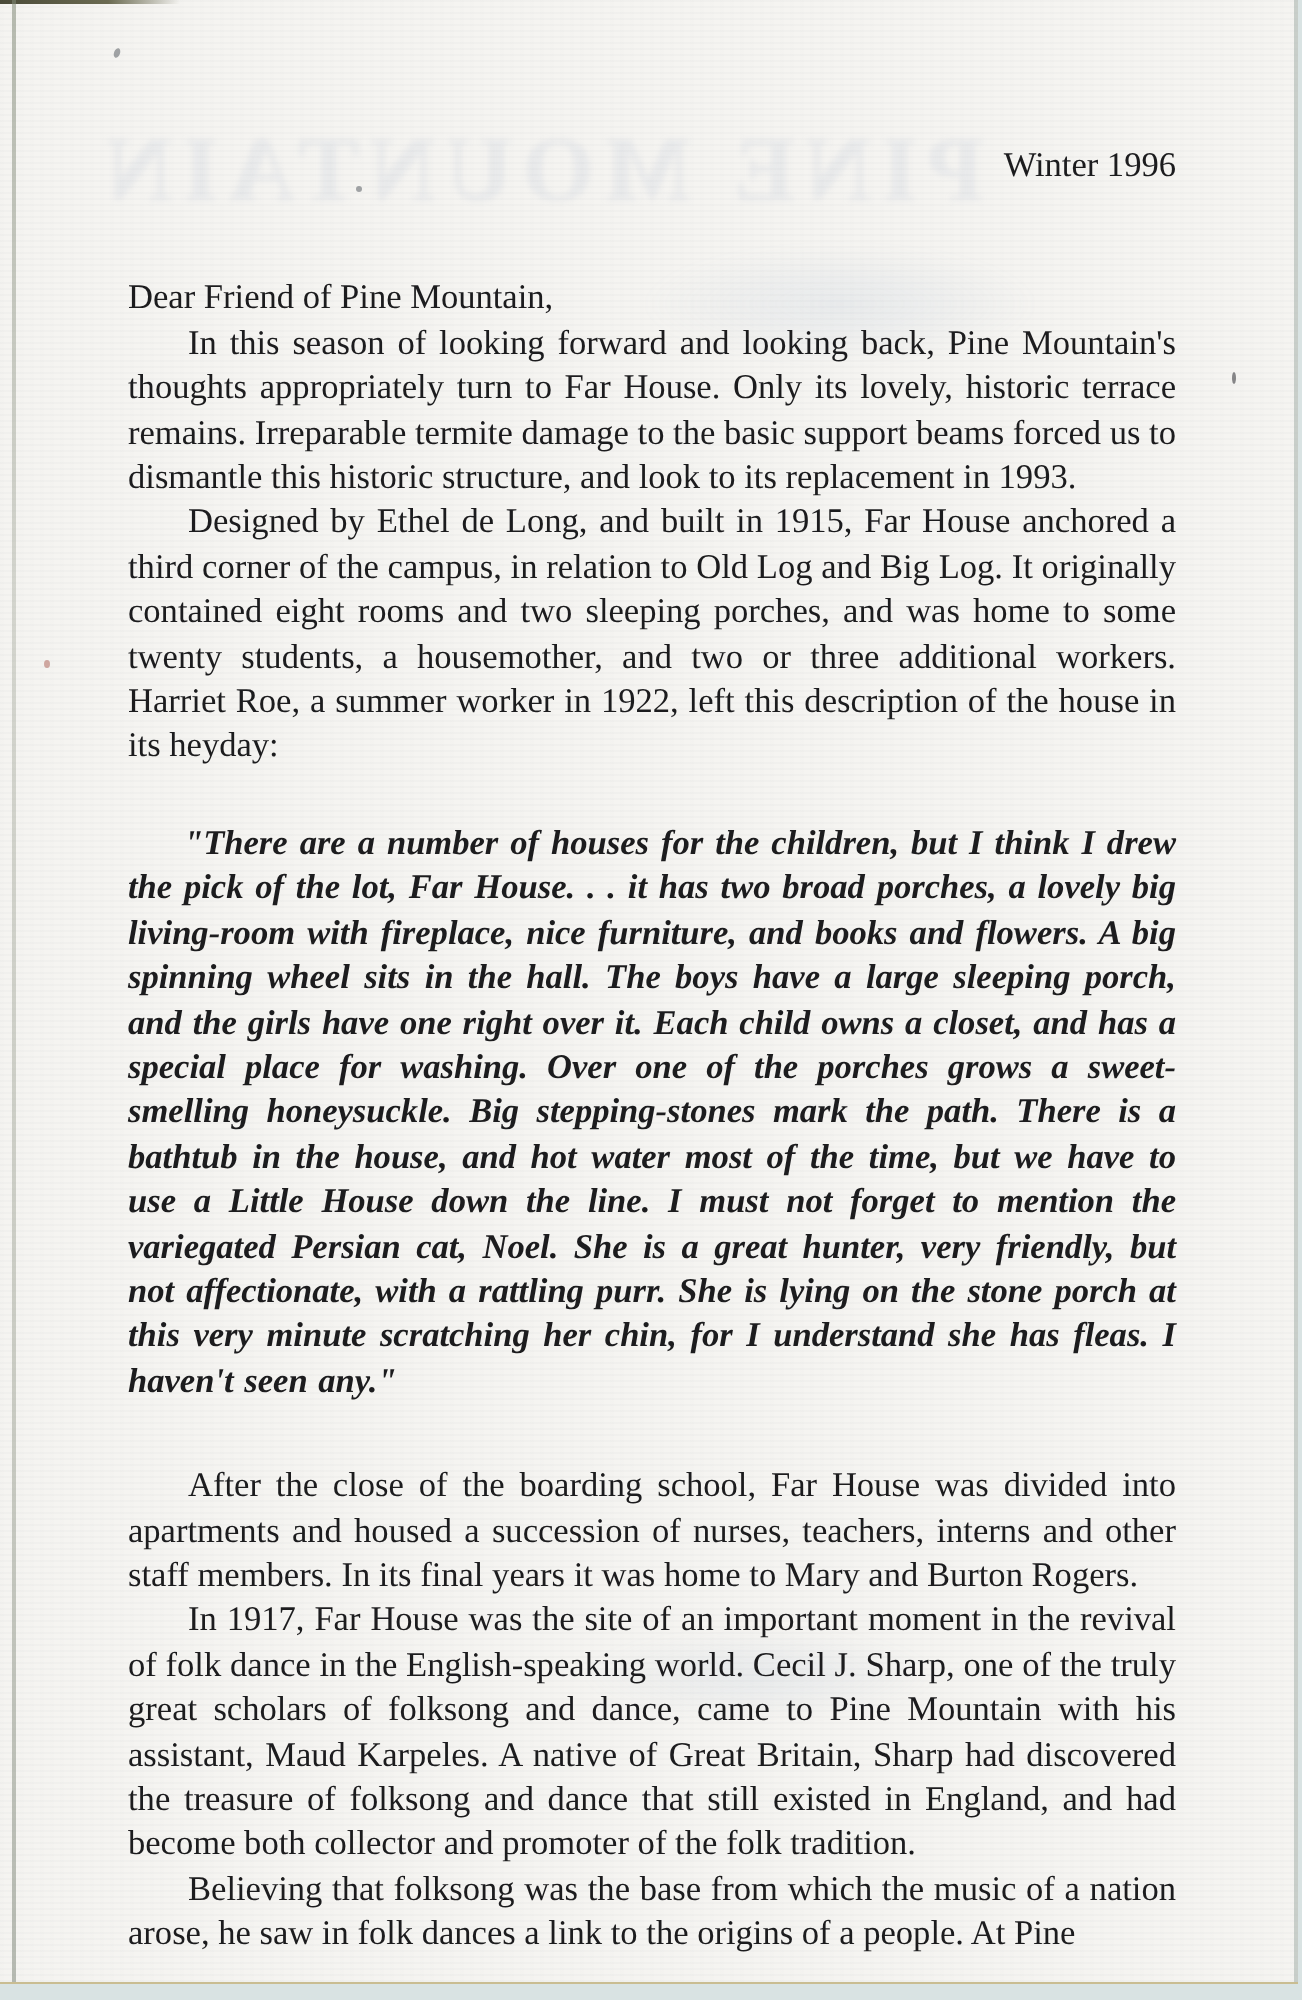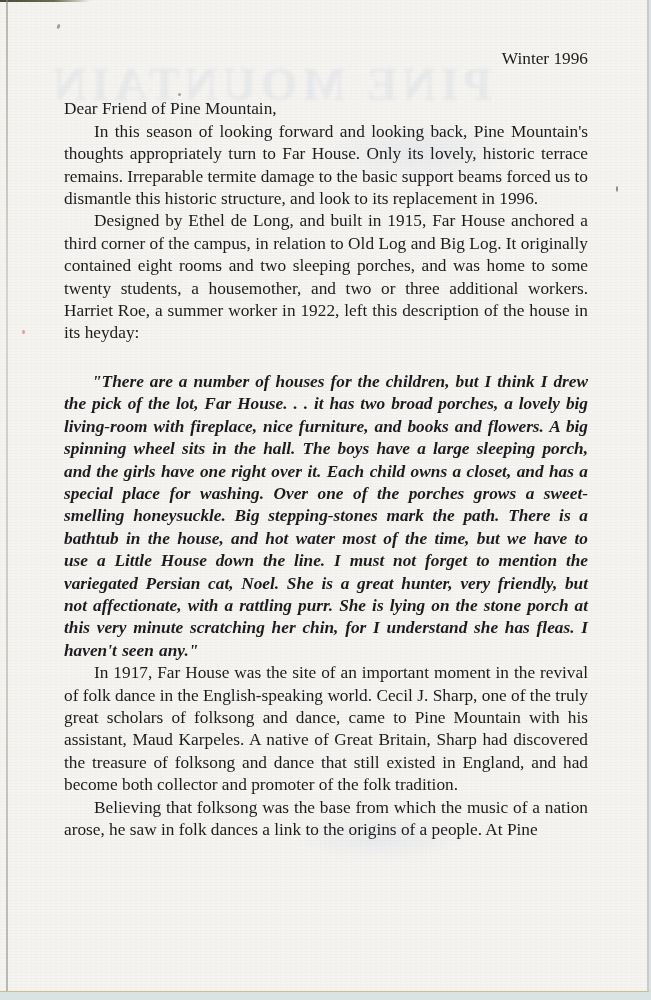--- a/index.html
+++ b/index.html
@@ -105,25 +105,25 @@
   .content {
     position: absolute;
     left: 64px;
     top: 0;
     width: 524px;
     color: #1c1c1e;
     font-size: 17.3px;
     line-height: 22.4px;
   }
   .date-line {
-    padding-top: 48px;
+    padding-top: 72px;
     text-align: right;
   }
   .salutation {
-    margin: 28px 0 0 0;
+    margin: 44px 0 0 0;
   }
   .para {
     margin: 0;
     text-align: justify;
     text-indent: 30px;
   }
   .quote {
     margin: 26px 0 0 0;
     text-align: justify;
     text-indent: 28px;
@@ -151,25 +151,26 @@
   <span class="speck speck-b"></span>
   <span class="speck speck-c"></span>
   <span class="speck speck-d"></span>
 
   <div class="content">
 
     <div class="date-line">Winter 1996</div>
 
     <p class="salutation">Dear Friend of Pine Mountain,</p>
 
-    <p class="para">In this season of looking forward and looking back, Pine Mountain's thoughts appropriately turn to Far House. Only its lovely, historic terrace remains. Irreparable termite damage to the basic support beams forced us to dismantle this historic structure, and look to its replacement in 1996.</p>
+    <p class="para">In this season of looking forward and looking back, Pine Mountain's thoughts appropriately turn to Far House. Only its lovely, historic terrace remains. Irreparable termite damage to the basic support beams forced us to dismantle this historic structure, and look to its replacement in 1993.</p>
 
     <p class="para">Designed by Ethel de Long, and built in 1915, Far House anchored a third corner of the campus, in relation to Old Log and Big Log. It originally contained eight rooms and two sleeping porches, and was home to some twenty students, a housemother, and two or three additional workers. Harriet Roe, a summer worker in 1922, left this description of the house in its heyday:</p>
 
     <p class="quote">"There are a number of houses for the children, but I think I drew the pick of the lot, Far House. . . it has two broad porches, a lovely big living-room with fireplace, nice furniture, and books and flowers. A big spinning wheel sits in the hall. The boys have a large sleeping porch, and the girls have one right over it. Each child owns a closet, and has a special place for washing. Over one of the porches grows a sweet-smelling honeysuckle. Big stepping-stones mark the path. There is a bathtub in the house, and hot water most of the time, but we have to use a Little House down the line. I must not forget to mention the variegated Persian cat, Noel. She is a great hunter, very friendly, but not affectionate, with a rattling purr. She is lying on the stone porch at this very minute scratching her chin, for I understand she has fleas. I haven't seen any."</p>
 
+    <p class="para para-after">After the close of the boarding school, Far House was divided into apartments and housed a succession of nurses, teachers, interns and other staff members. In its final years it was home to Mary and Burton Rogers.</p>
 
     <p class="para para-1917">In 1917, Far House was the site of an important moment in the revival of folk dance in the English-speaking world. Cecil J. Sharp, one of the truly great scholars of folksong and dance, came to Pine Mountain with his assistant, Maud Karpeles. A native of Great Britain, Sharp had discovered the treasure of folksong and dance that still existed in England, and had become both collector and promoter of the folk tradition.</p>
 
     <p class="para">Believing that folksong was the base from which the music of a nation arose, he saw in folk dances a link to the origins of a people. At Pine</p>
 
   </div>
 </div>
 
 </body></html>

